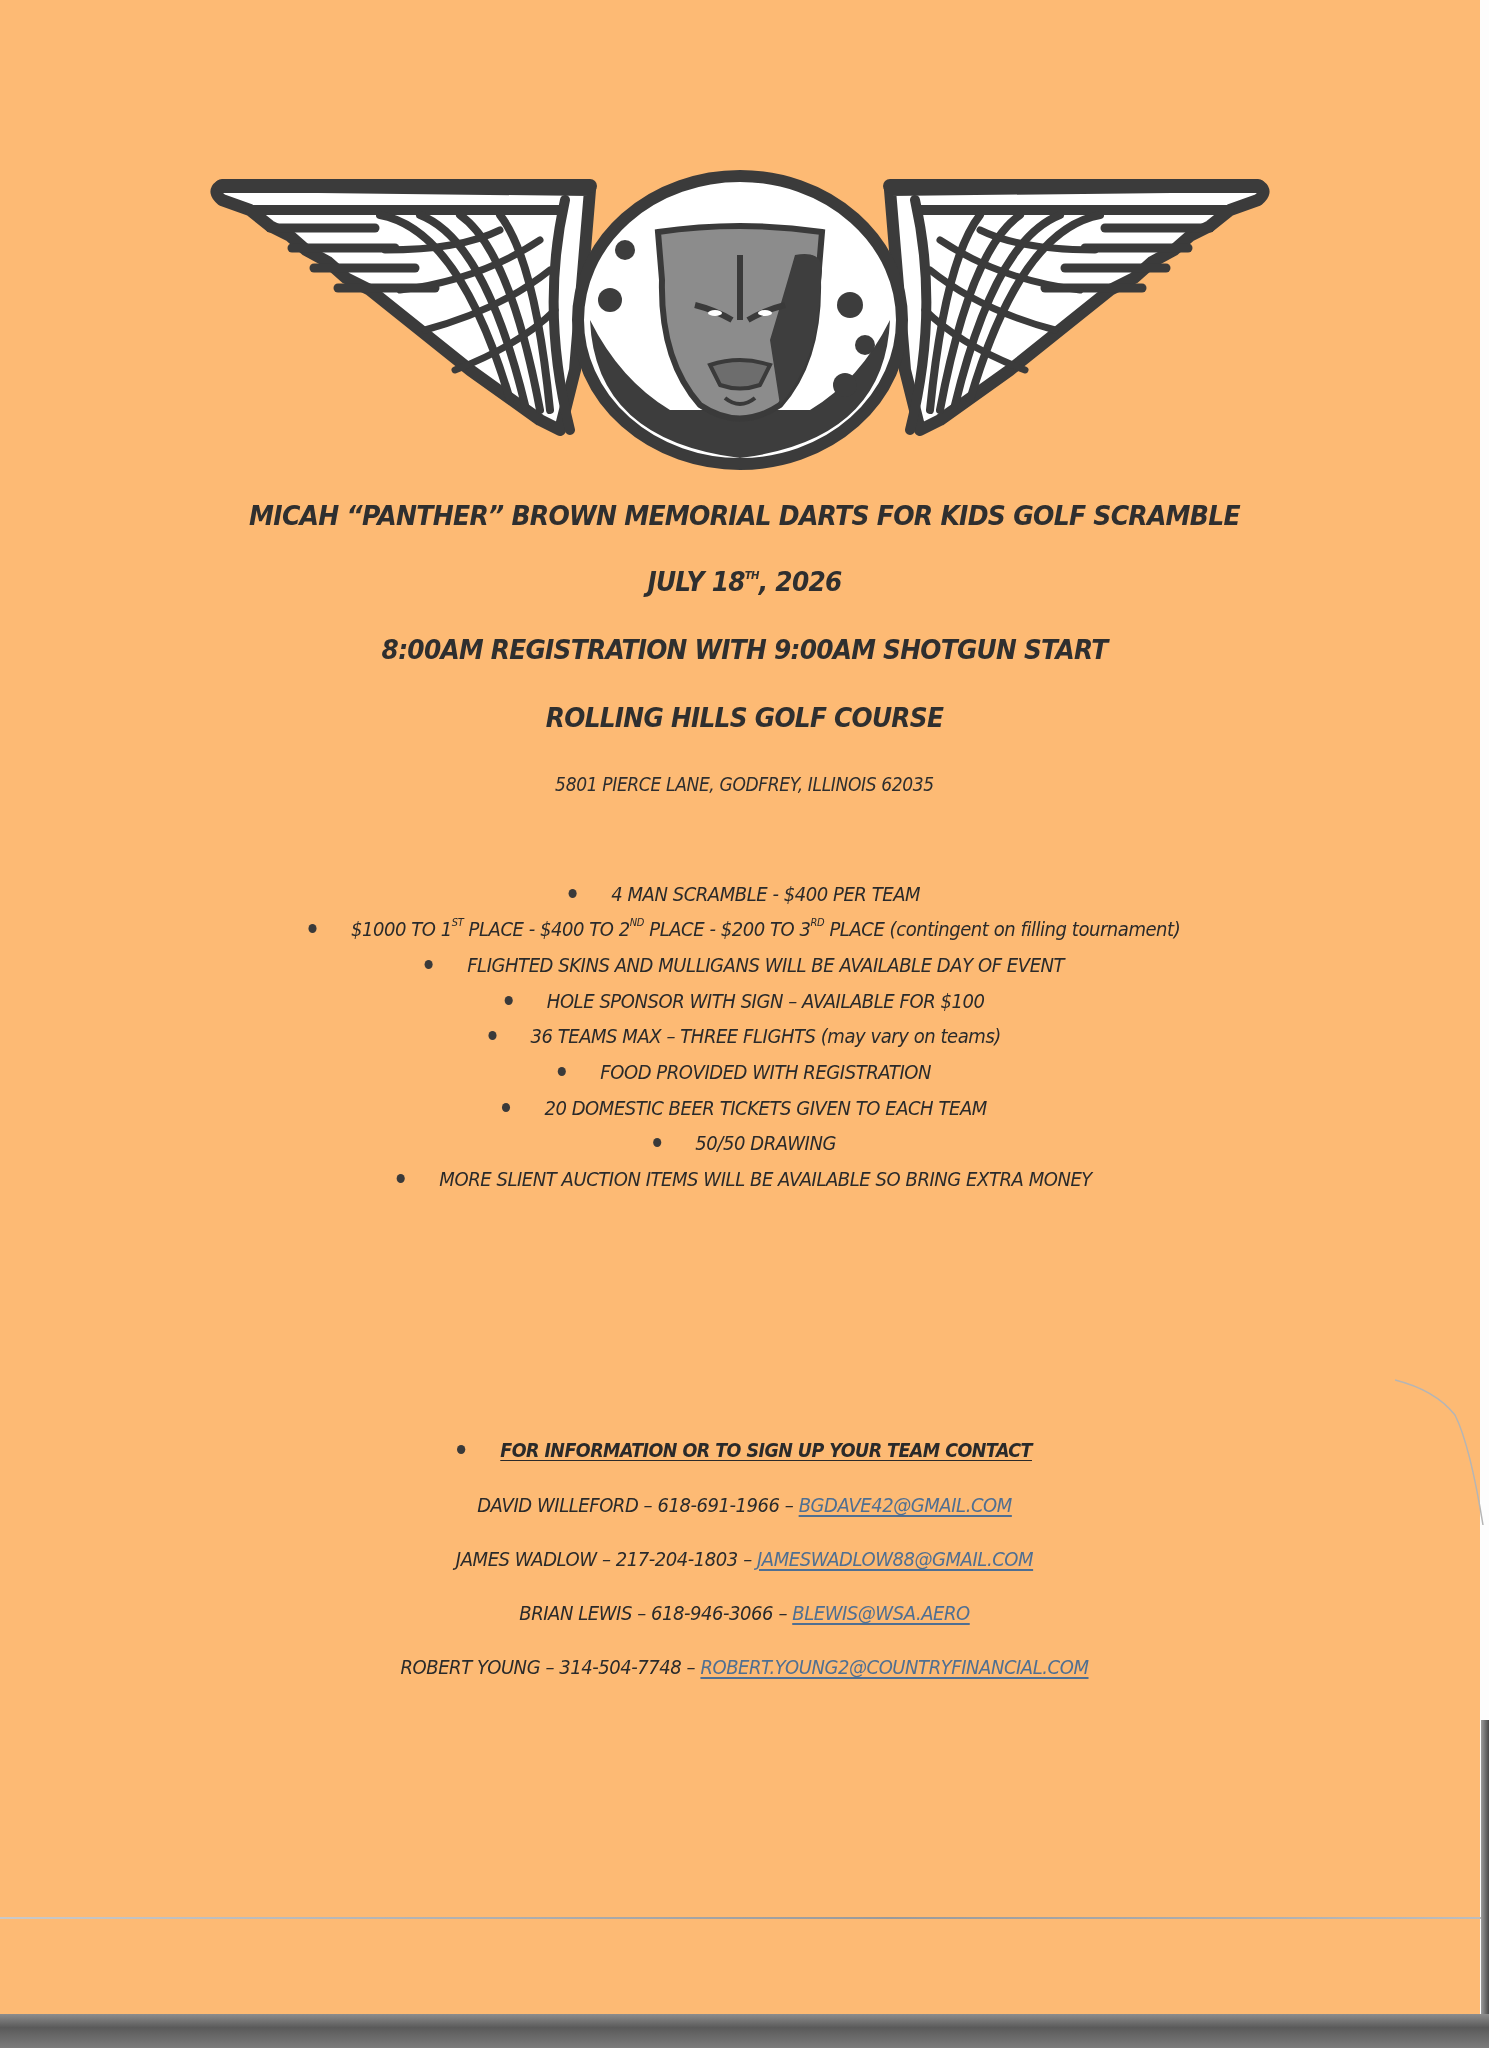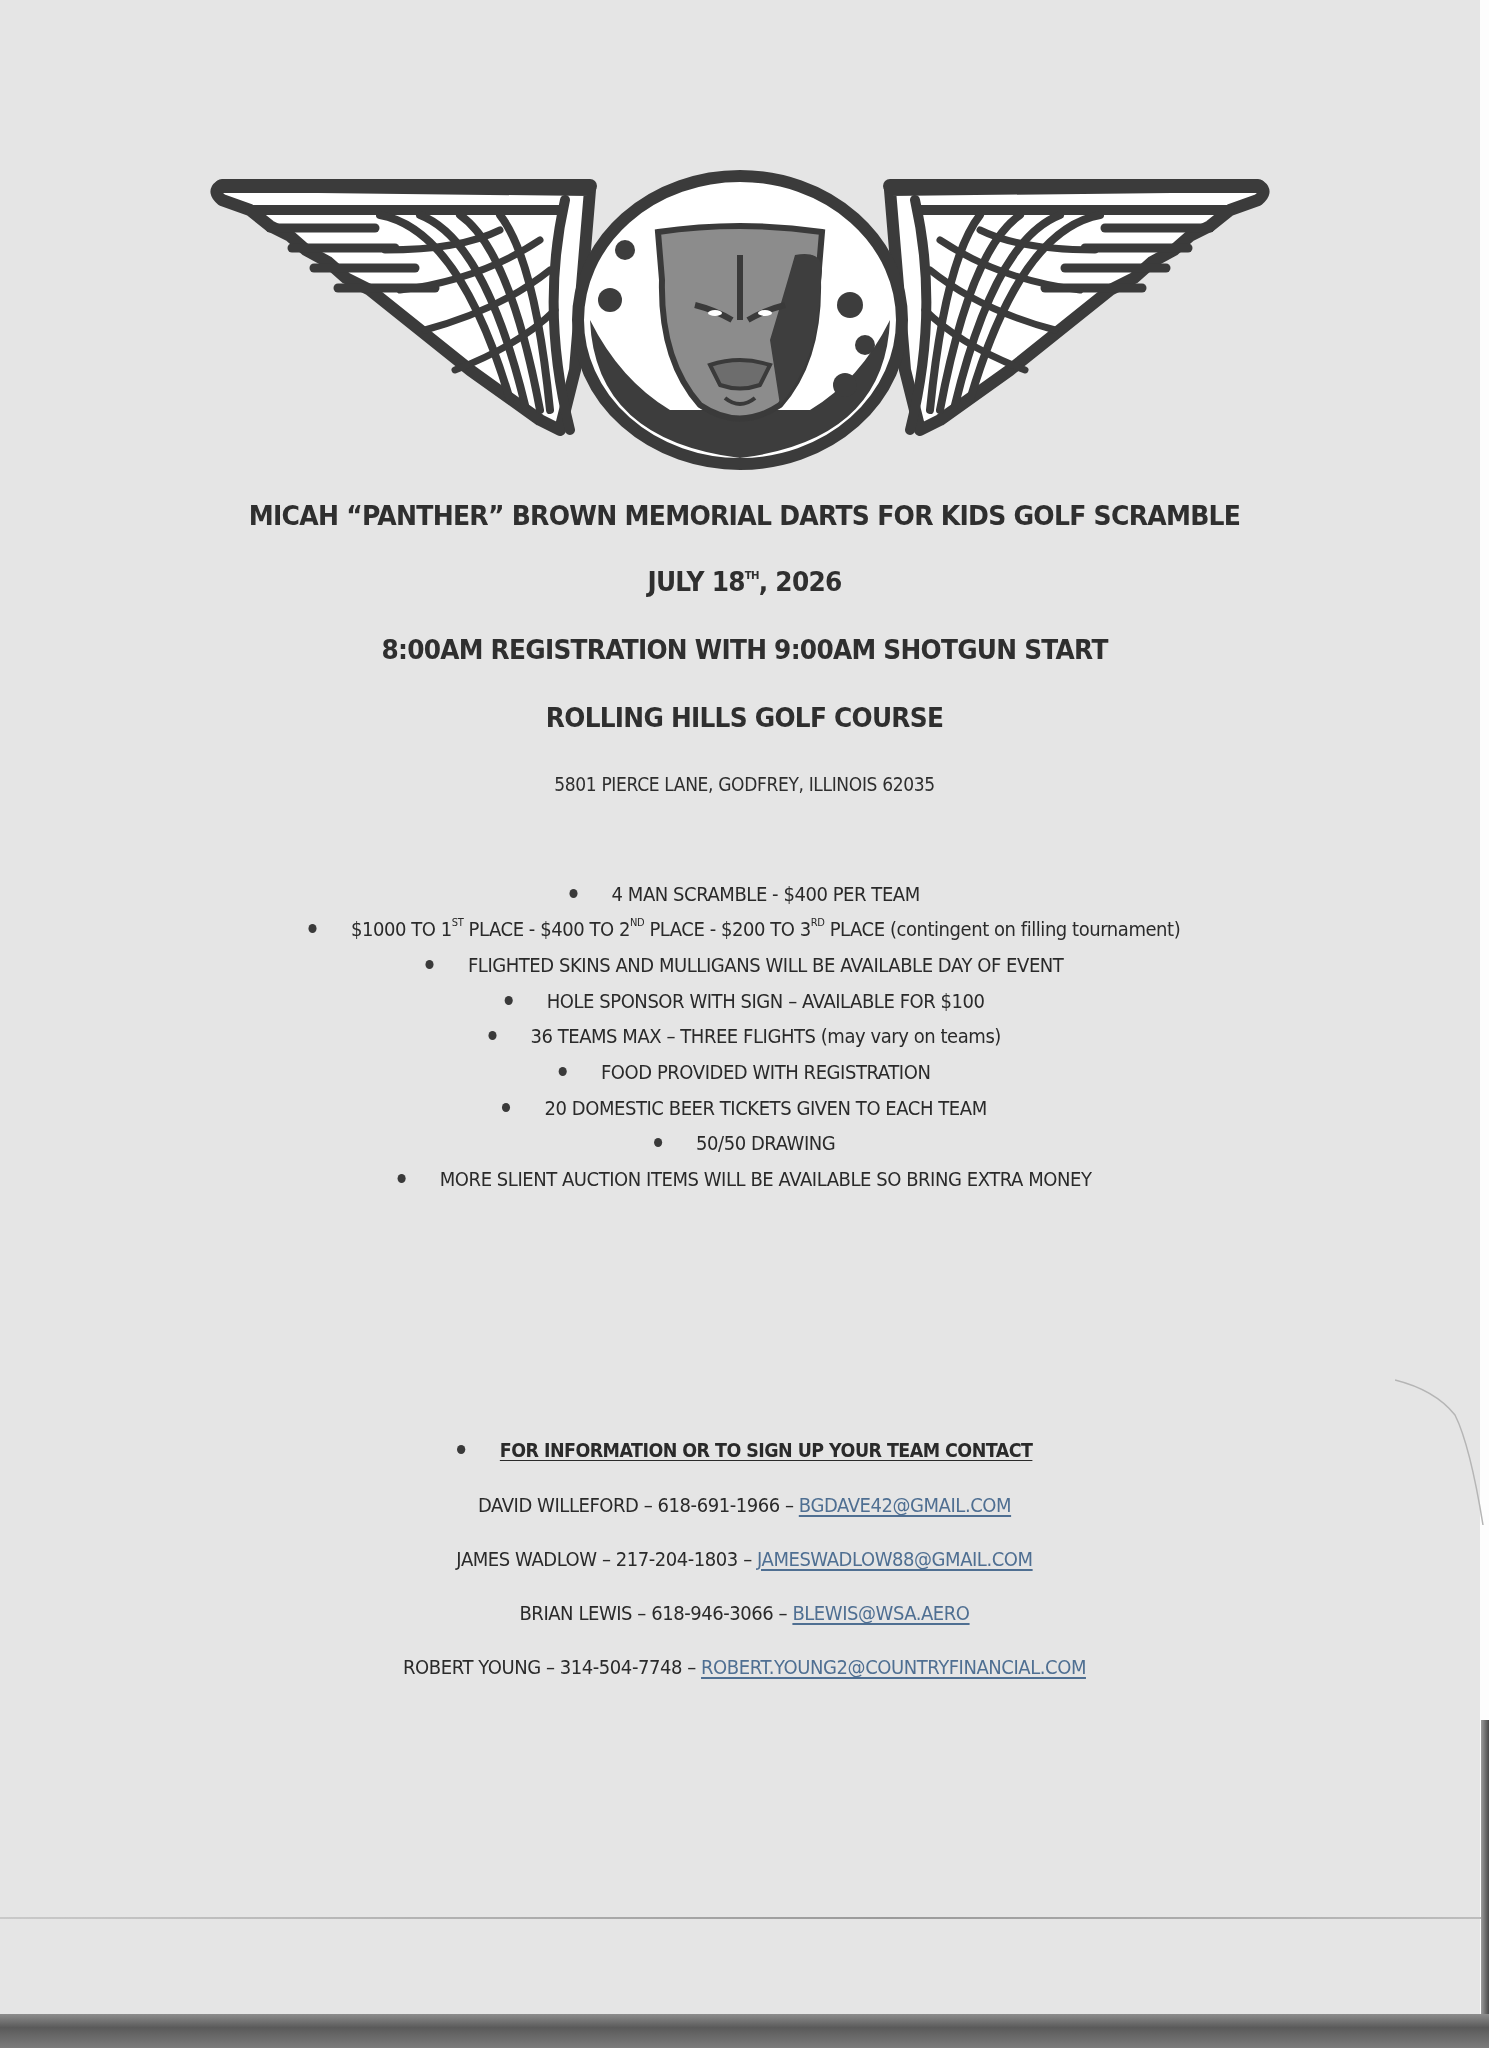--- a/index.html
+++ b/index.html
@@ -4,21 +4,22 @@
   <style>
     html, body { margin: 0; padding: 0; }
     body {
       width: 1489px; height: 2048px; position: relative; overflow: hidden;
       background: #fdfdfd;
       font-family: "Liberation Sans", "DejaVu Sans", sans-serif;
       color: #2a2a2a;
     }
     .page {
       position: absolute; left: 0; top: 0; width: 1480px; height: 2030px;
-      background: #e5e5e5;
+      background: #fdba74;
+      font-style: italic;
     }
     .scan-edge-bottom {
       position: absolute; left: 0; top: 2014px; width: 1489px; height: 34px;
       background: linear-gradient(to bottom, #8d8d8d 0%, #5a5a5a 40%, #7b7b7b 100%);
     }
     .scan-edge-right {
       position: absolute; left: 1481px; top: 1720px; width: 8px; height: 300px;
       background: linear-gradient(to right, #9c9c9c, #4a4a4a);
     }
     .fold-line {

